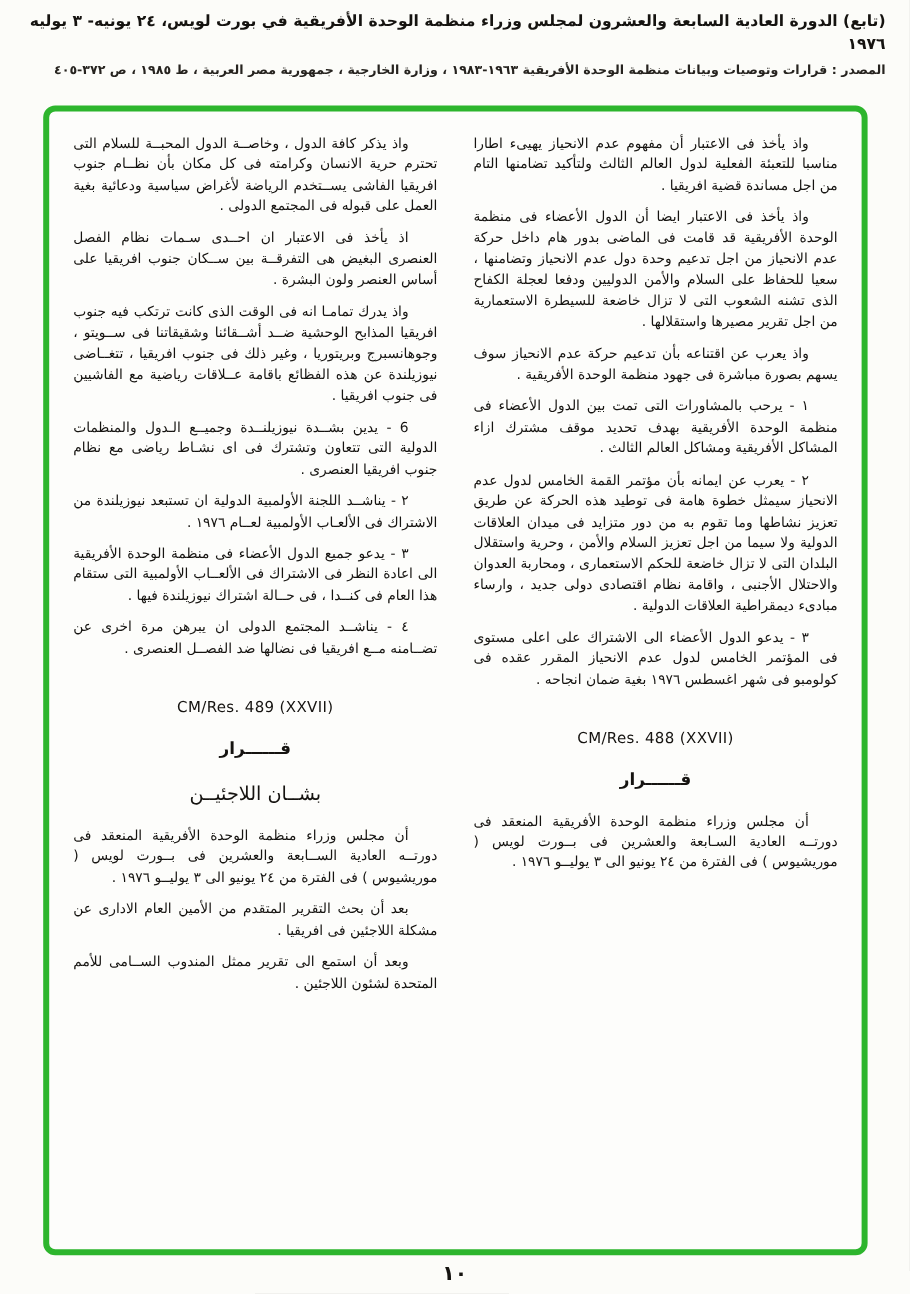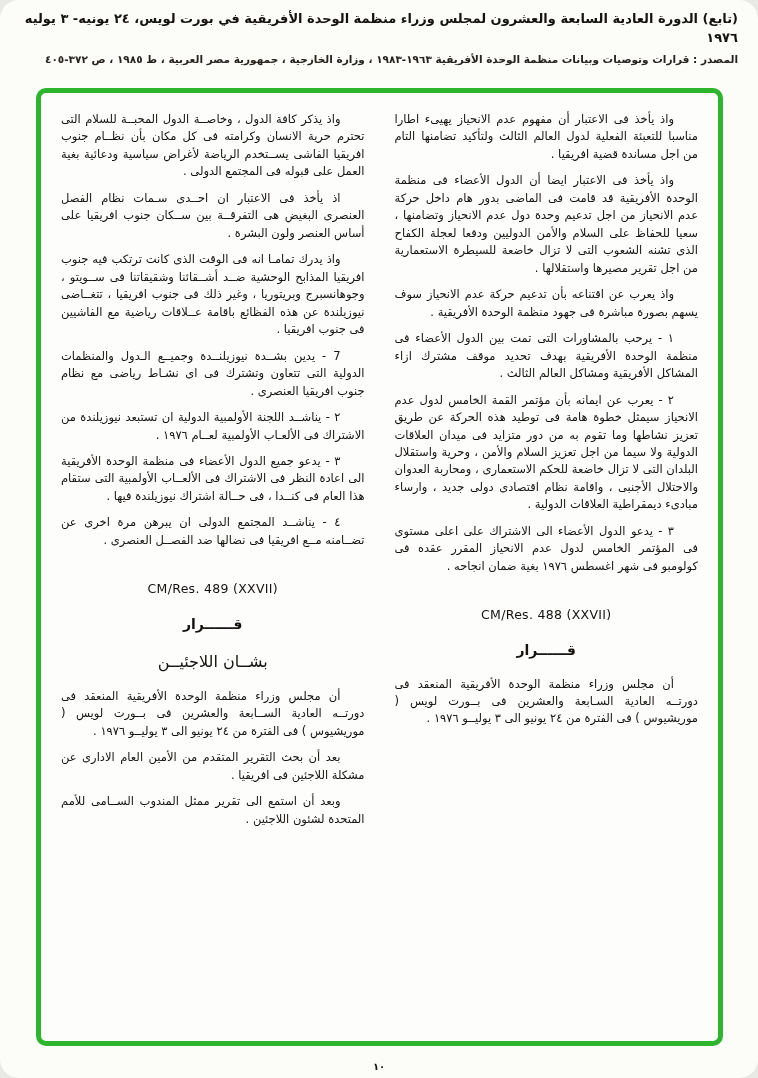--- a/index.html
+++ b/index.html
@@ -7,21 +7,20 @@
   body {
     font-family:"DejaVu Sans", sans-serif;
     color:#151310;
   }
   .page {
     position:relative;
     width:758px; height:1078px;
     margin:0 auto;
     background:#fcfcf9;
     overflow:hidden;
-    border-radius:19px;
   }
   .page-header {
     direction:rtl;
     text-align:right;
     padding:10px 20px 0 20px;
   }
   .header-line1 {
     font-size:13px;
     font-weight:bold;
     line-height:1.45;
@@ -81,21 +80,21 @@
     text-align:center;
     font-weight:normal;
     font-size:16px;
     margin:0 0 14px 0;
   }
   .page-number {
     position:absolute;
     left:0; right:0;
     bottom:6px;
     text-align:center;
-    font-size:10px;
+    font-size:17px;
     font-weight:bold;
   }
 </style>
 </head>
 <body>
 
 <div class="page">
 
   <header class="page-header">
     <div class="header-line1">(تابع) الدورة العادية السابعة والعشرون لمجلس وزراء منظمة الوحدة الأفريقية في بورت لويس، ٢٤ يونيه- ٣ يوليه ١٩٧٦</div>
@@ -114,21 +113,21 @@
         <p class="body">٣ - يدعو الدول الأعضاء الى الاشتراك على اعلى مستوى فى المؤتمر الخامس لدول عدم الانحياز المقرر عقده فى كولومبو فى شهر اغسطس ١٩٧٦ بغية ضمان انجاحه .</p>
         <div class="res-code">CM/Res. 488 (XXVII)</div>
         <div class="res-heading">قــــــرار</div>
         <p class="closing">أن مجلس وزراء منظمة الوحدة الأفريقية المنعقد فى دورتــه العادية السـابعة والعشرين فى بــورت لويس ( موريشيوس ) فى الفترة من ٢٤ يونيو الى ٣ يوليــو ١٩٧٦ .</p>
       </div>
 
       <div class="col">
         <p class="body">واذ يذكر كافة الدول ، وخاصــة الدول المحبــة للسلام التى تحترم حرية الانسان وكرامته فى كل مكان بأن نظــام جنوب افريقيا الفاشى يســتخدم الرياضة لأغراض سياسية ودعائية بغية العمل على قبوله فى المجتمع الدولى .</p>
         <p class="body">اذ يأخذ فى الاعتبار ان احــدى سـمات نظام الفصل العنصرى البغيض هى التفرقــة بين ســكان جنوب افريقيا على أساس العنصر ولون البشرة .</p>
         <p class="body">واذ يدرك تمامـا انه فى الوقت الذى كانت ترتكب فيه جنوب افريقيا المذابح الوحشية ضــد أشــقائنا وشقيقاتنا فى ســويتو ، وجوهانسبرج وبريتوريا ، وغير ذلك فى جنوب افريقيا ، تتغــاضى نيوزيلندة عن هذه الفظائع باقامة عــلاقات رياضية مع الفاشيين فى جنوب افريقيا .</p>
-        <p class="body">7 - يدين بشــدة نيوزيلنــدة وجميــع الـدول والمنظمات الدولية التى تتعاون وتشترك فى اى نشـاط رياضى مع نظام جنوب افريقيا العنصرى .</p>
+        <p class="body">6 - يدين بشــدة نيوزيلنــدة وجميــع الـدول والمنظمات الدولية التى تتعاون وتشترك فى اى نشـاط رياضى مع نظام جنوب افريقيا العنصرى .</p>
         <p class="body">٢ - يناشــد اللجنة الأولمبية الدولية ان تستبعد نيوزيلندة من الاشتراك فى الألعـاب الأولمبية لعــام ١٩٧٦ .</p>
         <p class="body">٣ - يدعو جميع الدول الأعضاء فى منظمة الوحدة الأفريقية الى اعادة النظر فى الاشتراك فى الألعــاب الأولمبية التى ستقام هذا العام فى كنــدا ، فى حــالة اشتراك نيوزيلندة فيها .</p>
         <p class="body">٤ - يناشــد المجتمع الدولى ان يبرهن مرة اخرى عن تضــامنه مــع افريقيا فى نضالها ضد الفصــل العنصرى .</p>
         <div class="res-code">CM/Res. 489 (XXVII)</div>
         <div class="res-heading">قــــــرار</div>
         <div class="res-subheading">بشــان اللاجئيــن</div>
         <p class="closing">أن مجلس وزراء منظمة الوحدة الأفريقية المنعقد فى دورتــه العادية الســابعة والعشرين فى بــورت لويس ( موريشيوس ) فى الفترة من ٢٤ يونيو الى ٣ يوليــو ١٩٧٦ .</p>
         <p class="closing">بعد أن بحث التقرير المتقدم من الأمين العام الادارى عن مشكلة اللاجئين فى افريقيا .</p>
         <p class="closing">وبعد أن استمع الى تقرير ممثل المندوب الســامى للأمم المتحدة لشئون اللاجئين .</p>
       </div>

